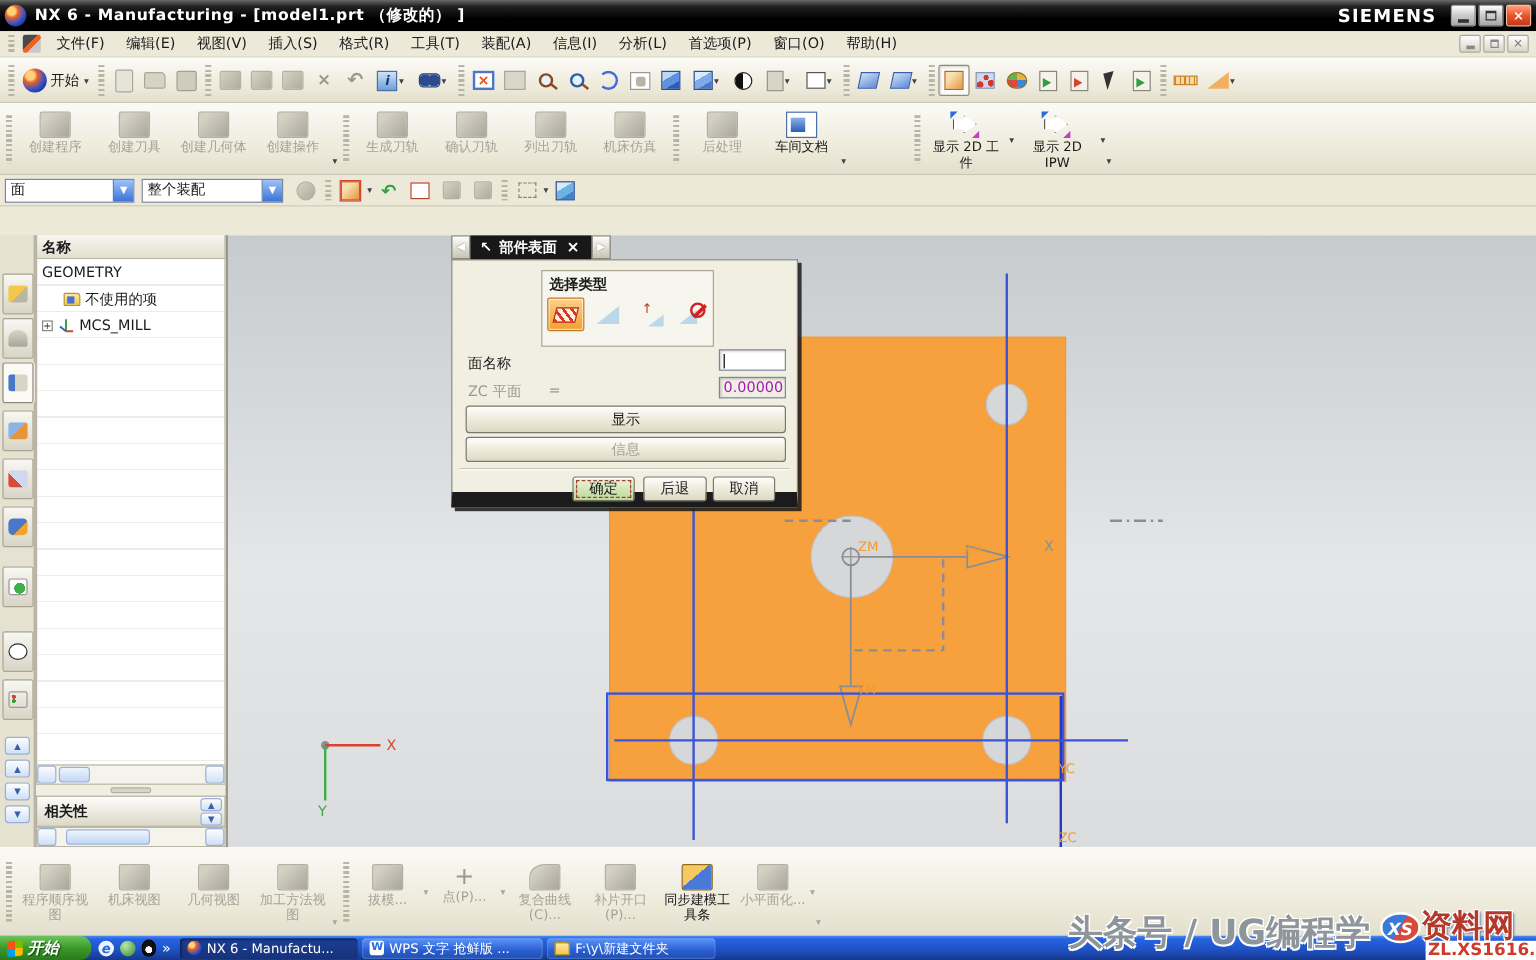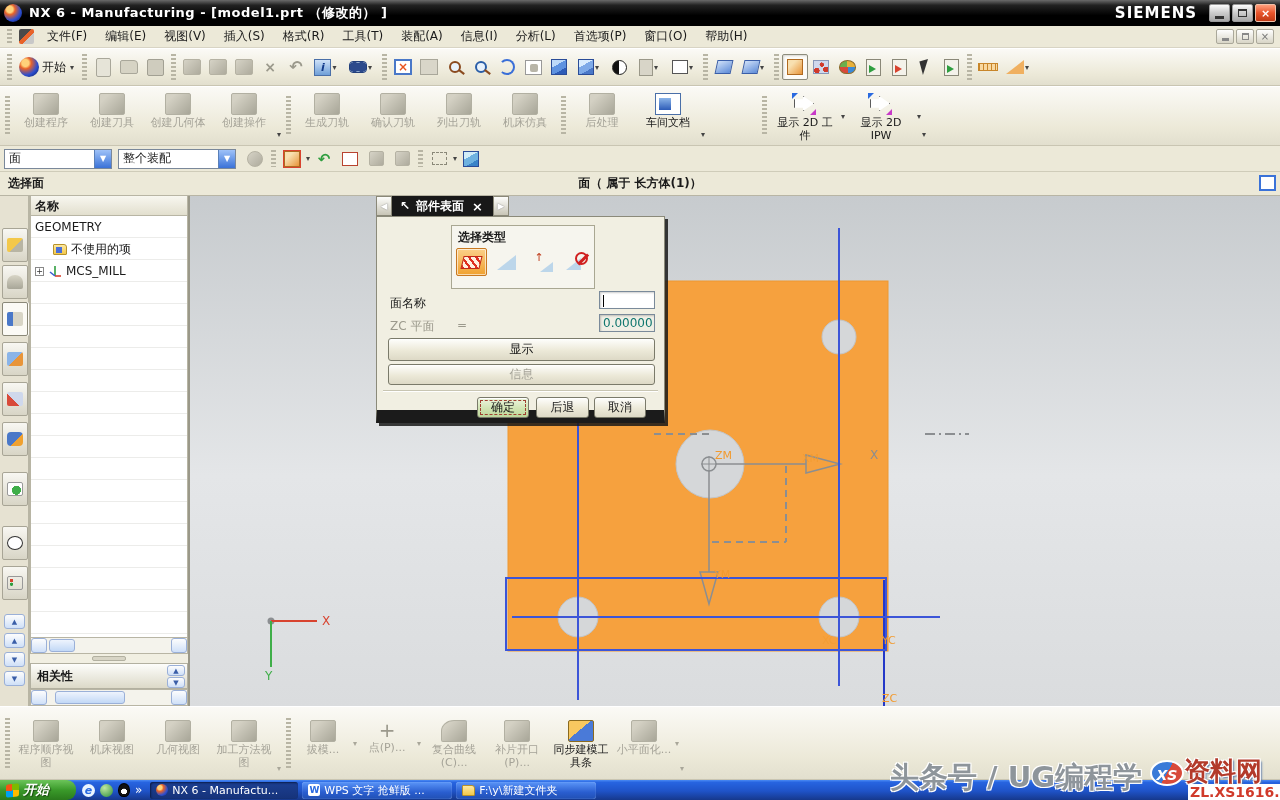--- a/index.html
+++ b/index.html
@@ -171,21 +171,21 @@
   .zc-ic .ax { position:absolute; left:4px; top:0; color:#c04020; font-size:11px; line-height:1; }
   .zc-ic .tri { position:absolute; right:0; bottom:0; width:0; height:0; border-bottom:10px solid #bcd6ea; border-left:13px solid transparent; }
   .noslash { position:relative; width:22px; height:20px; }
   .noslash .tri { position:absolute; left:0; bottom:2px; width:0; height:0; border-bottom:12px solid #bcd6ea; border-left:15px solid transparent; }
   .noslash .circ { position:absolute; right:0; top:0; width:13px; height:13px; border:2.5px solid #d02020; border-radius:50%; }
   .noslash .circ::after { content:""; position:absolute; left:-1px; top:4px; width:14px; height:2.5px; background:#d02020; transform:rotate(-45deg); }
   .dlg-lab { position:absolute; white-space:nowrap; }
   .dlg-lab.dis { color:#9b998c;text-align:center; }
   .dlg-input { position:absolute; width:56px; height:18px; background:#fff; border:1px solid #7a8a9a;
                box-shadow:inset 1px 1px 2px rgba(0,0,0,.2); padding:1px 3px; overflow:hidden; }
-  .dlg-input.dis { background:#f0efe6; color:#0f766e; }
+  .dlg-input.dis { background:#f0efe6; color:#a21caf; }
   .caret-line { display:inline-block; width:1px; height:12px; background:#000; vertical-align:middle; }
   .xpbtn { position:absolute; height:23px; border:1px solid #7a7a6a; border-radius:3px; text-align:center;
            background:linear-gradient(#fefefc,#ece9d8 55%,#ddd9c6); line-height:21px; box-shadow:inset 0 1px 0 #fff; }
   .xpbtn.dis { color:#a5a398; }
   .xpbtn.green { background:linear-gradient(#eef6e0,#cfe3b0 60%,#bcd79a); outline:1px dashed #a04030; outline-offset:-4px; }
   .dlg-sep { position:absolute; left:6px; right:6px; top:173px; border-top:1px solid #c8c5b2; border-bottom:1px solid #fff; }
 
   
   .taskbar { position:absolute; left:0; top:780px; width:1280px; height:20px;
              background:linear-gradient(#4a8af4 0%,#2764e0 12%,#1f53c8 55%,#16388c 100%); display:flex; align-items:center; }
@@ -482,25 +482,20 @@
     <div class="grip"></div>
     <div class="cell">
         <div style="width:15px;height:13px;border:1px dashed #8a8878;"></div>
       </div>
     <span class="caret">▾</span>
     <div class="cell">
         <div class="i-cube" style="background:linear-gradient(150deg,#d0ecf8 0 35%,#6eb2e0 35% 70%,#3a84c8 70%);"></div>
       </div>
   </div>
 
-  <div class="statusbar">
-    <span class="prompt">选择面</span>
-    <span class="msg">面（ 属于 长方体(1)）</span>
-    <div class="status-right-ic"></div>
-  </div>
 
   <div class="main">
 
     <div class="resourcebar">
       <div class="rtab" style="top:32px;">
           <div class="rico" style="background:linear-gradient(135deg,#f3c84a 0 55%,#b8b5a4 55%);"></div>
         </div>
       <div class="rtab" style="top:69px;">
           <div class="rico" style="background:linear-gradient(#d8d5c6,#a8a698);border-radius:50% 50% 2px 2px;"></div>
         </div>

